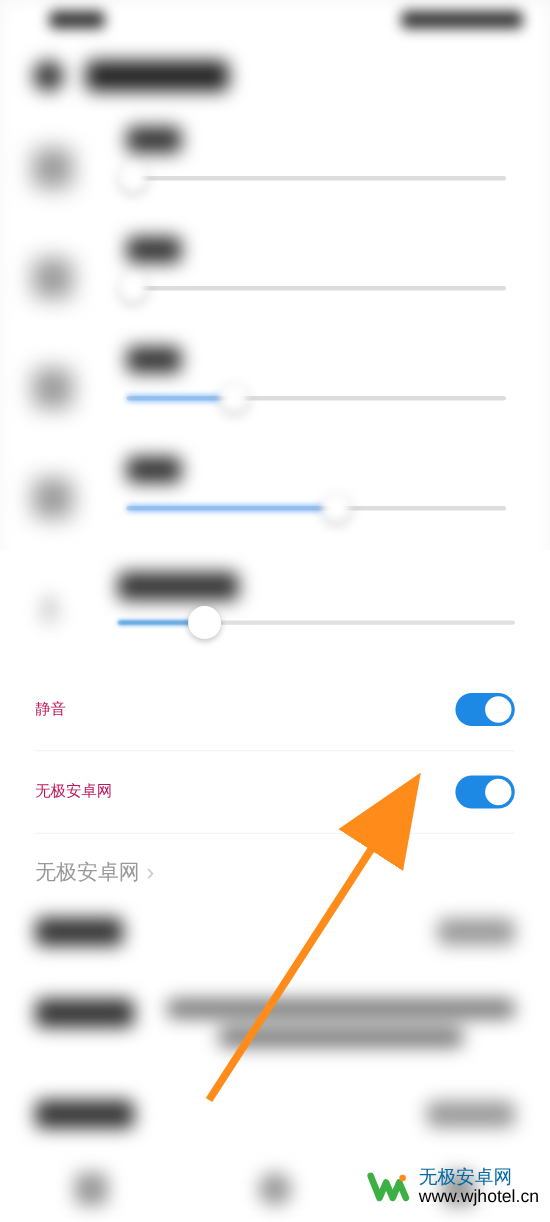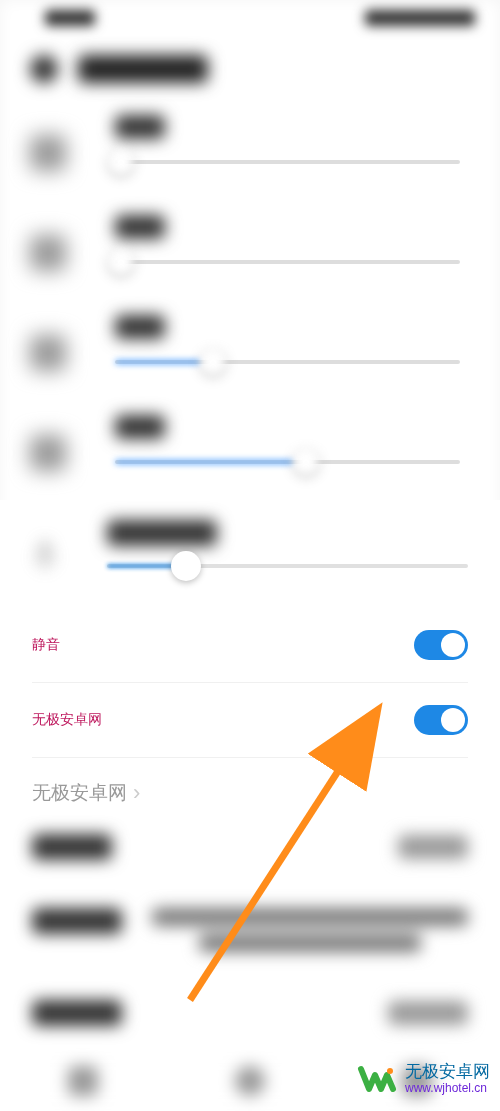--- a/index.html
+++ b/index.html
@@ -296,22 +296,22 @@
       display: flex;
       flex-direction: column;
       line-height: 1.1;
     }
     .wm-title {
       font-size: 17px;
       color: #0369a1;
       font-weight: 500;
     }
     .wm-url {
-      font-size: 12px;
-      color: #6d28d9;
+      font-size: 16px;
+      color: #000000;
     }
   </style>
 </head>
 <body>
 
 <div class="blurred-bg"></div>
 
 <div class="blur-status">
   <div class="bl"></div>
   <div class="br"></div>

